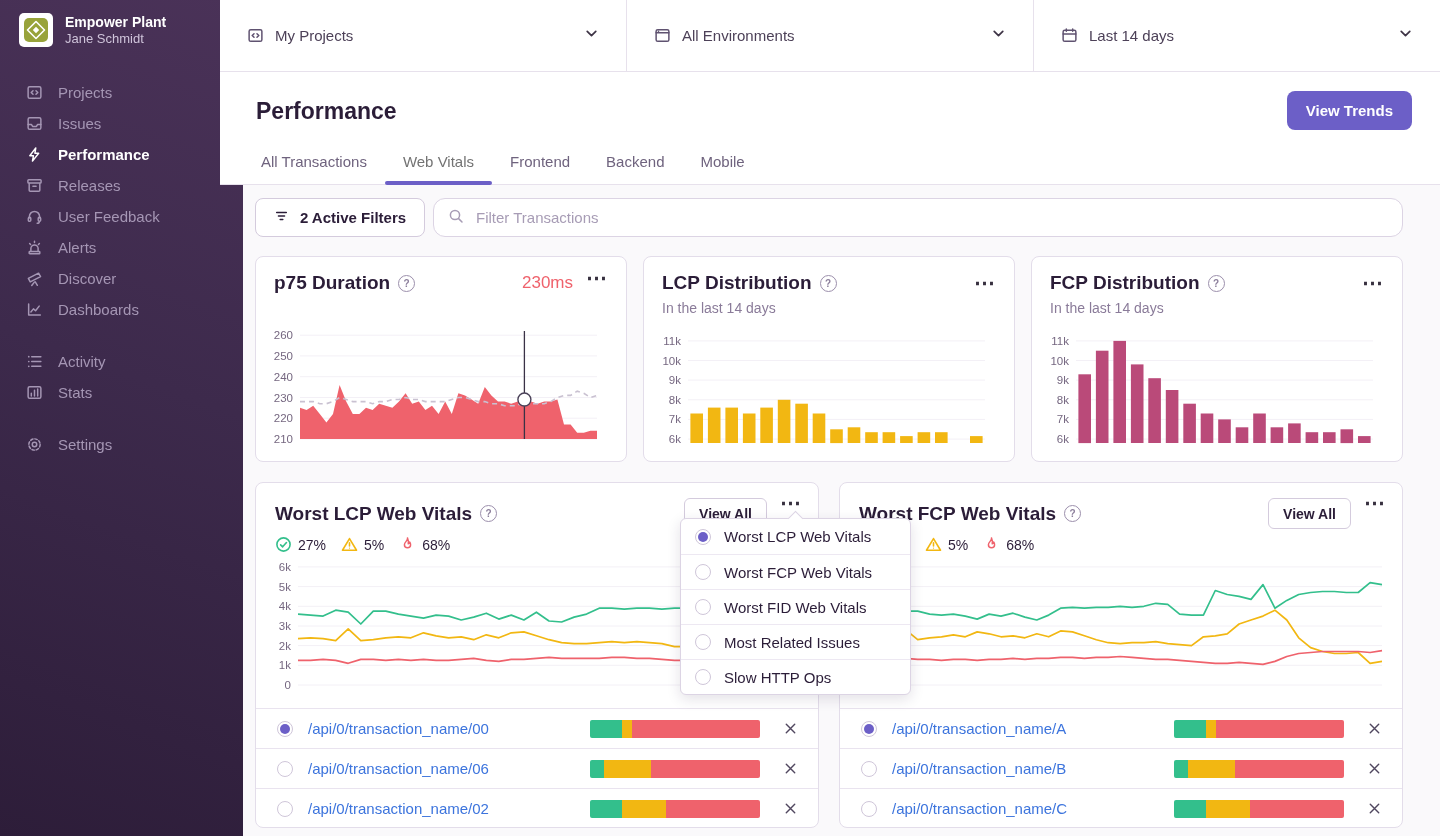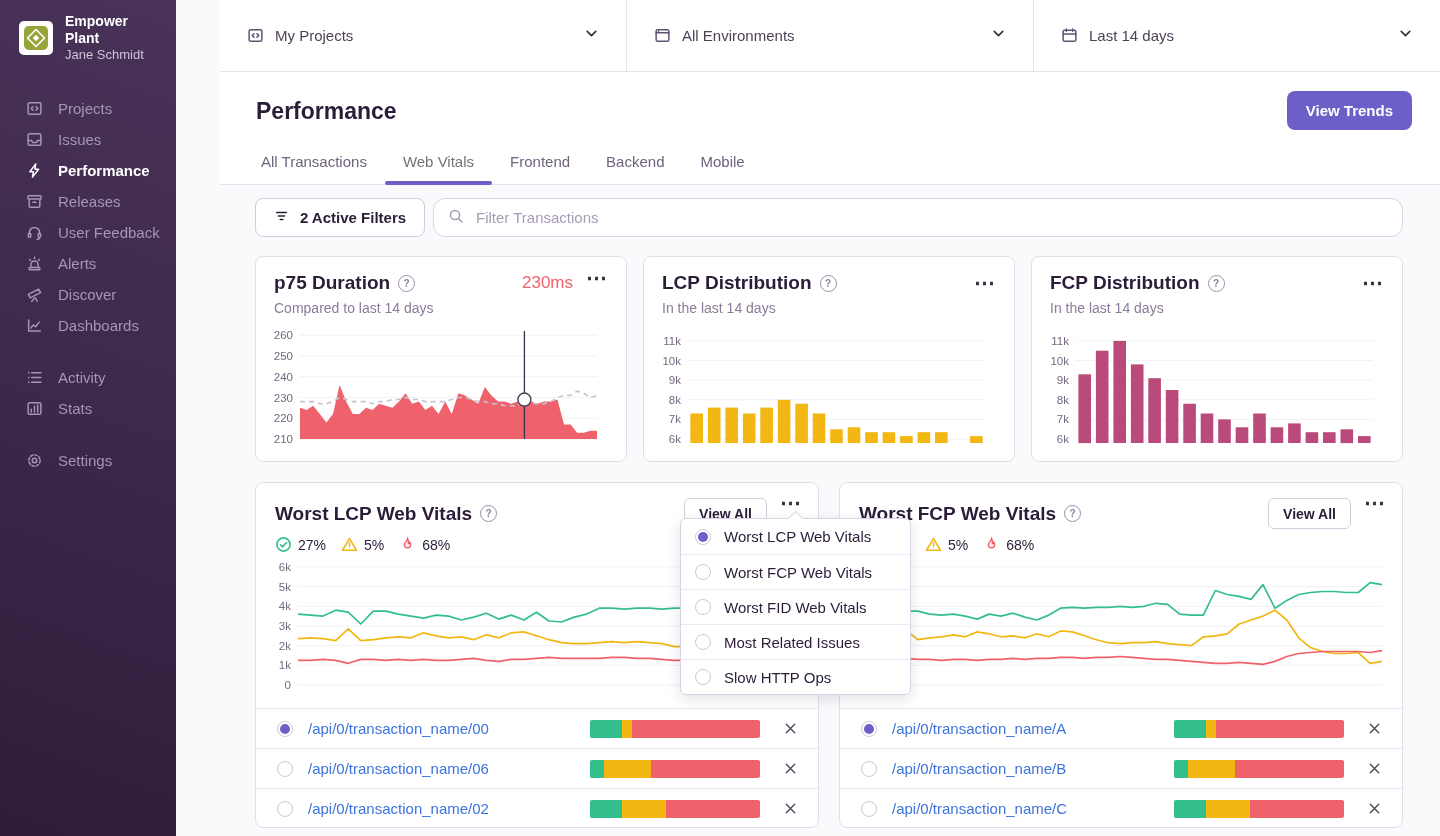--- a/index.html
+++ b/index.html
@@ -2,21 +2,21 @@
 <html style="--accent: #6C5FC7;"><head>
 <meta charset="utf-8">
 <style>
   html,body{margin:0;padding:0;background:#e8e6ea;}
   *{box-sizing:border-box;}
   .app{position:relative;width:1440px;height:836px;overflow:hidden;background:#FAF9FB;
        font-family:"Liberation Sans",sans-serif;color:#2B1D38;}
   svg text{font-family:"Liberation Sans",sans-serif;font-size:11.5px;fill:#756780;}
 
   
-  .sidebar{position:absolute;left:0;top:0;width:176px;height:836px;
+  .sidebar{position:absolute;left:0;top:0;width:243px;height:836px;
            background:linear-gradient(200deg,#4a3258 0%,#3d2a4c 45%,#2d1d39 100%);}
   .org{display:flex;align-items:center;gap:12px;padding:13px 16px 10px 19px;cursor:pointer;}
   .logo{width:34px;height:34px;background:#fff;border-radius:5px;display:grid;place-items:center;flex:0 0 auto;}
   .org-name{color:#fff;font-weight:bold;font-size:14px;line-height:17px;}
   .user-name{color:#CFC4DA;font-size:13px;line-height:16px;}
   .nav{margin-top:20px;text-align:center;}
   .nav-group{margin-bottom:21px;}
   .nav-item{display:flex;align-items:center;gap:15px;height:31px;padding-left:25px;
             color:#A596B4;font-size:15px;cursor:pointer;}
   .nav-item .nav-ic{width:18px;height:18px;display:grid;place-items:center;}
@@ -302,21 +302,20 @@
       <div class="charts-row">
         <div class="mini-card">
           <div class="card-head">
             <span class="card-title">p75 Duration</span>
             <span class="help">?</span>
             <span class="head-right">
               <span class="metric">230ms</span>
               <span class="dots">⋯</span>
             </span>
           </div>
-          <div class="card-sub">Compared to last 14 days</div>
           <svg class="chart" width="336" height="130">
               <line x1="34" x2="331" y1="14.2" y2="14.2" stroke="#F3F0F6"></line>
               <text x="27" y="18.2" text-anchor="end">260</text>
               <line x1="34" x2="331" y1="34.9" y2="34.9" stroke="#F3F0F6"></line>
               <text x="27" y="38.9" text-anchor="end">250</text>
               <line x1="34" x2="331" y1="55.7" y2="55.7" stroke="#F3F0F6"></line>
               <text x="27" y="59.7" text-anchor="end">240</text>
               <line x1="34" x2="331" y1="76.5" y2="76.5" stroke="#F3F0F6"></line>
               <text x="27" y="80.5" text-anchor="end">230</text>
               <line x1="34" x2="331" y1="97.2" y2="97.2" stroke="#F3F0F6"></line>

